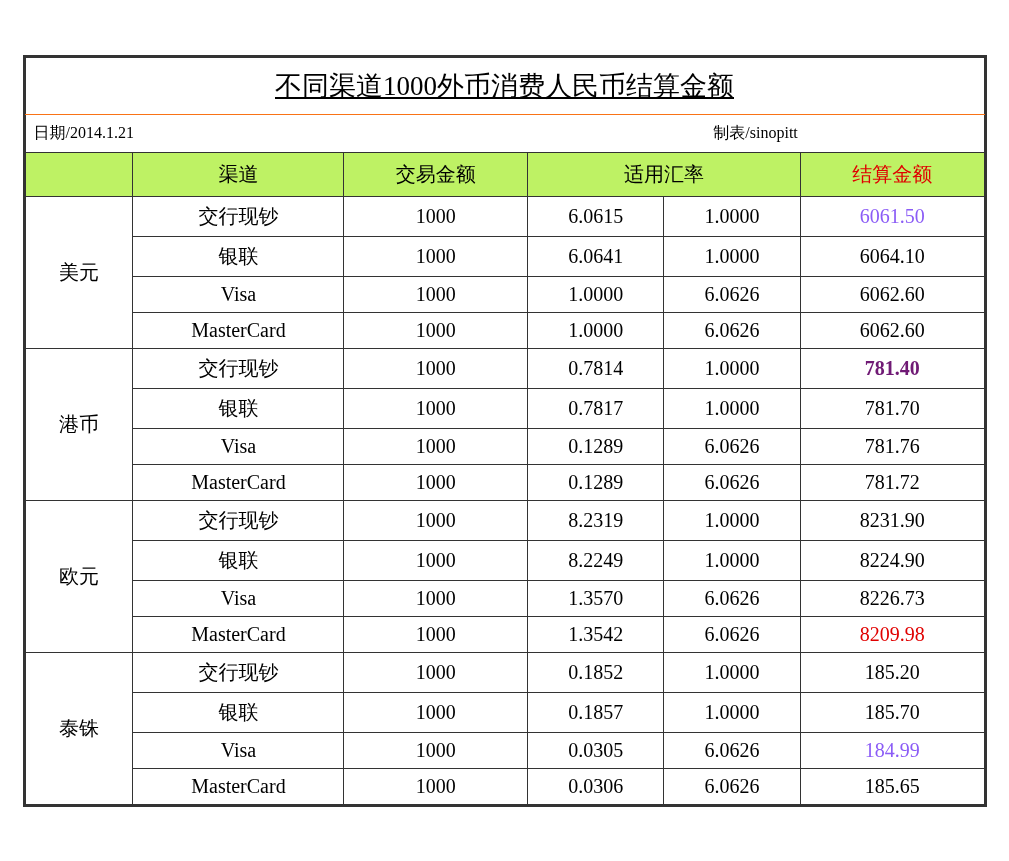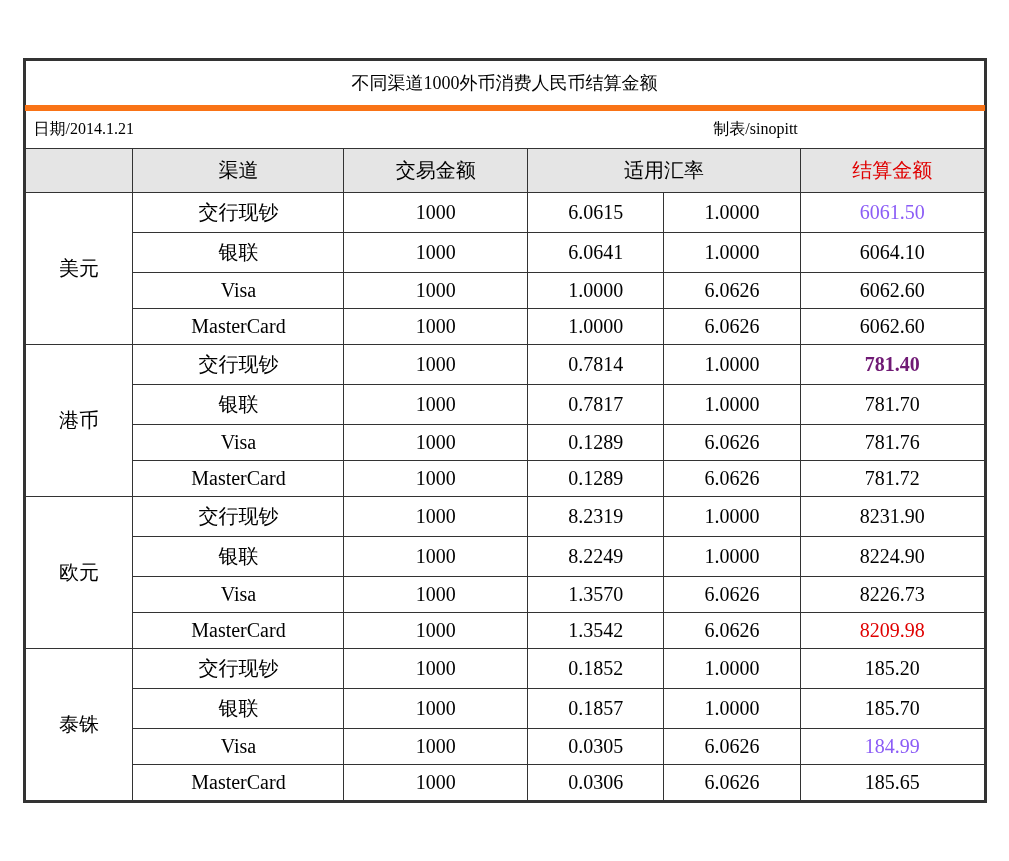--- a/index.html
+++ b/index.html
@@ -20,39 +20,40 @@
       width: 960px;
     }
     table td, table th {
       border: 1px solid #333;
       text-align: center;
       padding: 6px 8px;
       font-size: 20px;
       font-family: "SimSun", "宋体", serif;
     }
     .title-row td {
-      font-size: 18px;
+      font-size: 27px;
       font-weight: normal;
       padding: 10px 8px;
-      border-bottom: 6px solid #f97316;
+      border-bottom: 1px solid #f97316;
+      text-decoration: underline;
     }
     .subtitle-row td {
       font-size: 16px;
       padding: 8px 8px;
       border-bottom: 1px solid #333;
       text-align: left;
     }
     .subtitle-row .right-part {
       text-align: center;
     }
     .header-row td {
       font-size: 20px;
       font-weight: normal;
       padding: 8px;
-      background: #e5e5e5;
+      background: #bef264;
     }
     .currency-cell {
       font-size: 20px;
       writing-mode: horizontal-tb;
       vertical-align: middle;
     }
     .subtitle-left { border-right: none; font-size: 20px; }
     .subtitle-right { border-left: none; font-size: 20px; text-align: center; }
   </style>
 </head>

